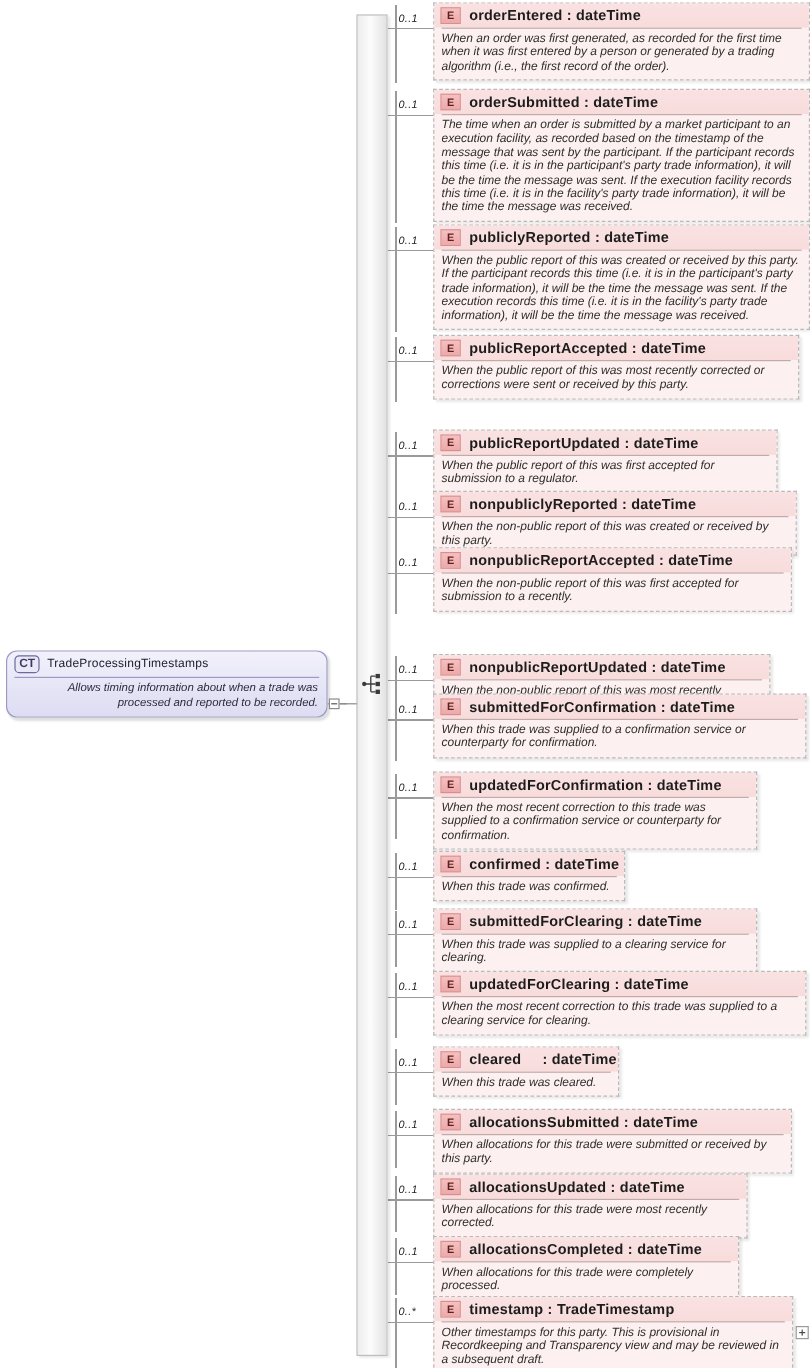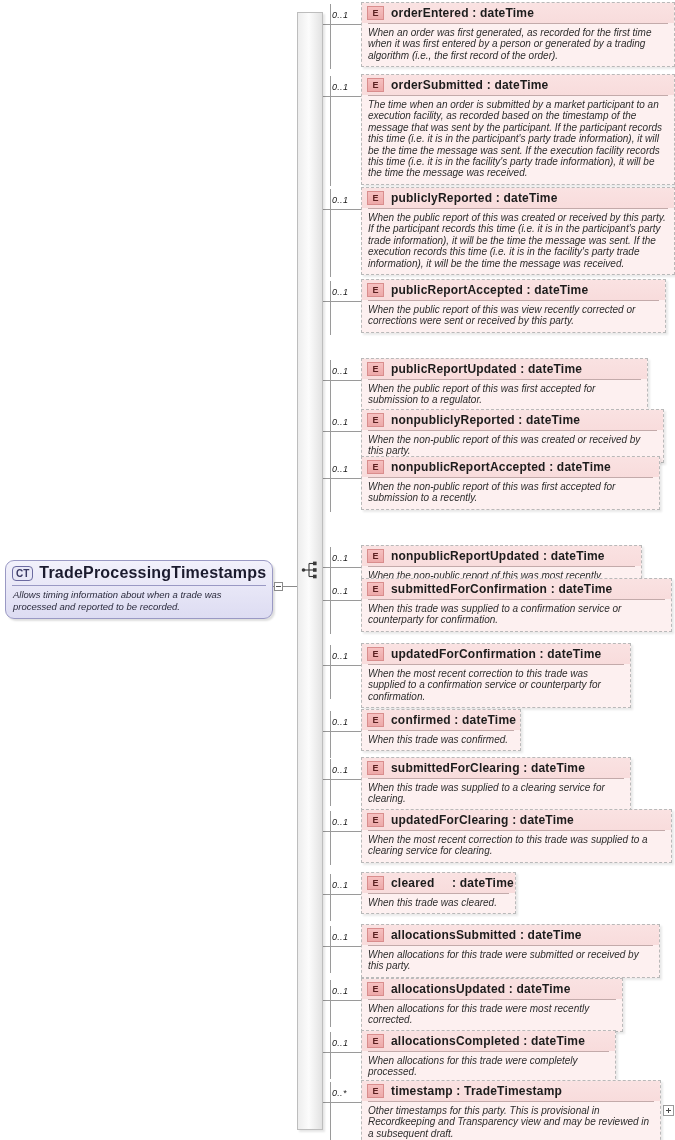--- a/index.html
+++ b/index.html
@@ -18,21 +18,21 @@
   #diagram {
     position: absolute;
     left: 0; top: 0;
     width: 675px; height: 1140px;
   }
 
   
   .ct-box {
     position: absolute;
     left: 5px;
-    top: 560px;
+    top: 542px;
     width: 268px;
     box-sizing: border-box;
     border: 1px solid #9a99c4;
     border-radius: 9px;
     background: linear-gradient(to bottom, #f2f1fb 0%, #e6e5f6 55%, #dddcf2 100%);
     box-shadow: 2px 2px 2px rgba(0,0,0,0.13);
   }
   .ct-head {
     display: flex;
     align-items: center;
@@ -45,37 +45,38 @@
     background: #e9e8f7;
     color: #3b3a63;
     font-size: 10px;
     font-weight: bold;
     line-height: 11px;
     padding: 1px 3px;
     letter-spacing: 0px;
     margin-right: 6px;
   }
   .ct-title {
-    font-size: 16px;
-    font-weight: bold;
+    font-size: 10px;
+    font-weight: normal;
     color: #1b1b2e;
     letter-spacing: 0.2px;
     white-space: nowrap;
   }
   .ct-sep {
     height: 1px;
     background: #9a99c4;
     margin: 0 6px;
   }
   .ct-doc {
     font-size: 9.5px;
     font-style: italic;
     color: #2b2b3d;
     line-height: 11.5px;
     padding: 3px 7px 6px 7px;
+    text-align: right;
   }
 
   
   .ct-stub {
     position: absolute;
     left: 273px;
     top: 586px;
     width: 16px;
     height: 1px;
     background: #8b8b8b;
@@ -294,21 +295,21 @@
         <div class="el-sep"></div>
         <div class="el-doc">When the public report of this was created or received by this party. If the participant records this time (i.e. it is in the participant's party trade information), it will be the time the message was sent. If the execution records this time (i.e. it is in the facility's party trade information), it will be the time the message was received.</div>
       </div>
       <div class="card" style="left: 332px; top: 195px;">0..1</div>
       <div class="el" style="left: 361px; top: 279px; width: 305px;">
         <div class="el-head">
           <span class="el-badge">E</span>
           <span class="el-name">publicReportAccepted  :  dateTime</span>
         </div>
         <div class="el-sep"></div>
-        <div class="el-doc">When the public report of this was view recently corrected or corrections were sent or received by this party.</div>
+        <div class="el-doc">When the public report of this was most recently corrected or corrections were sent or received by this party.</div>
       </div>
       <div class="card" style="left: 332px; top: 287px;">0..1</div>
       <div class="el" style="left: 361px; top: 358px; width: 287px;">
         <div class="el-head">
           <span class="el-badge">E</span>
           <span class="el-name">publicReportUpdated  :  dateTime</span>
         </div>
         <div class="el-sep"></div>
         <div class="el-doc">When the public report of this was first accepted for submission to a regulator.</div>
       </div>

